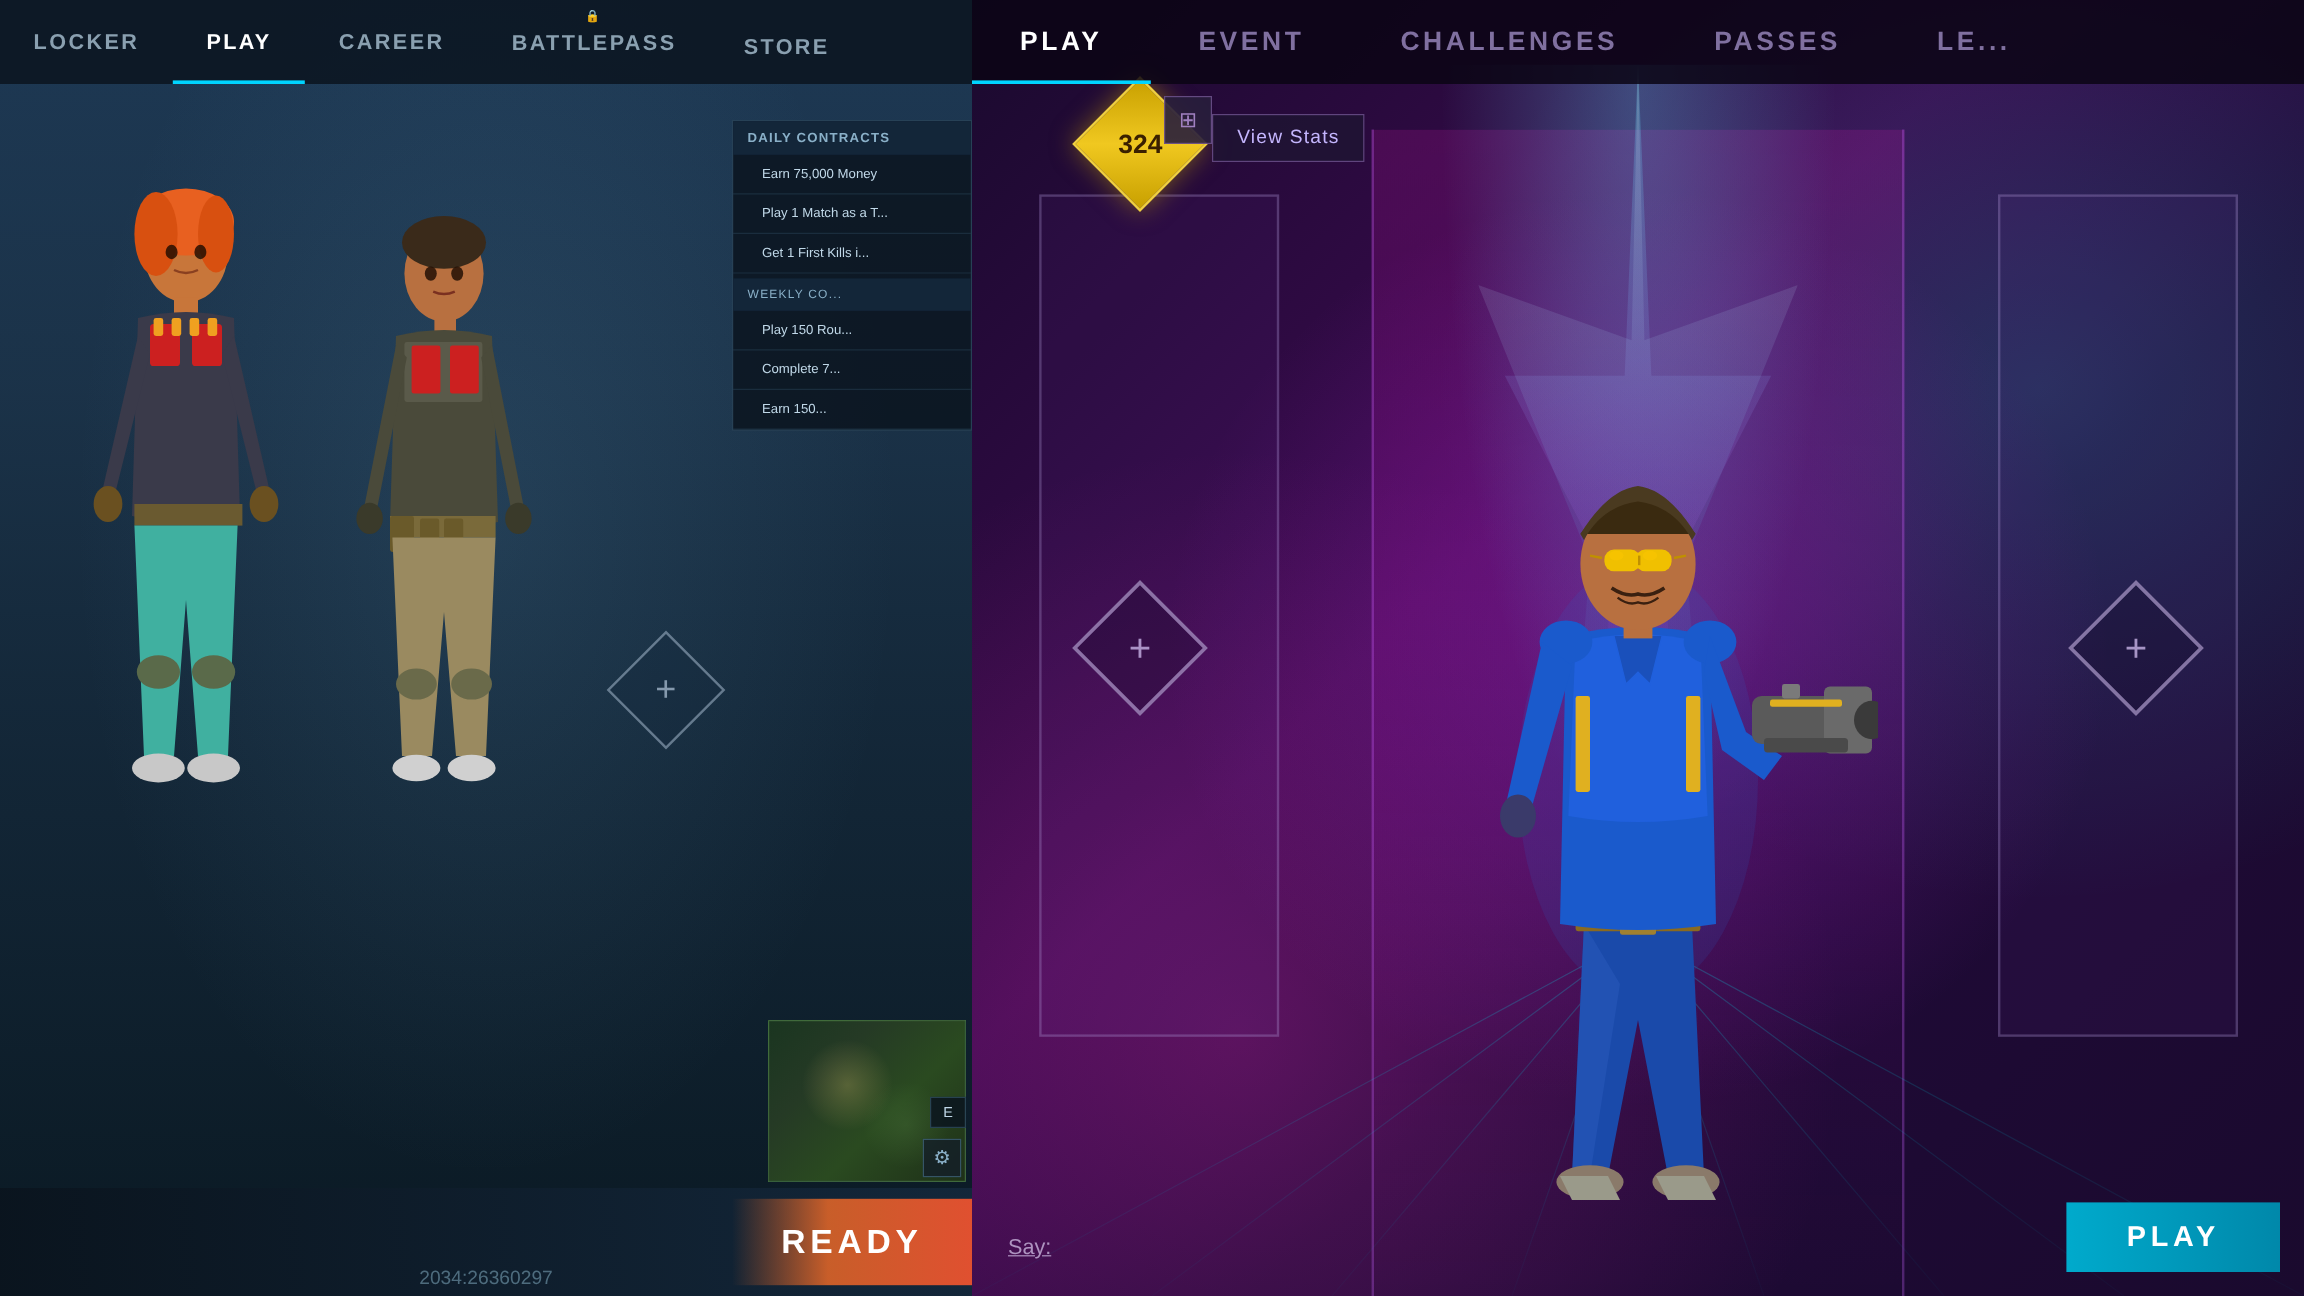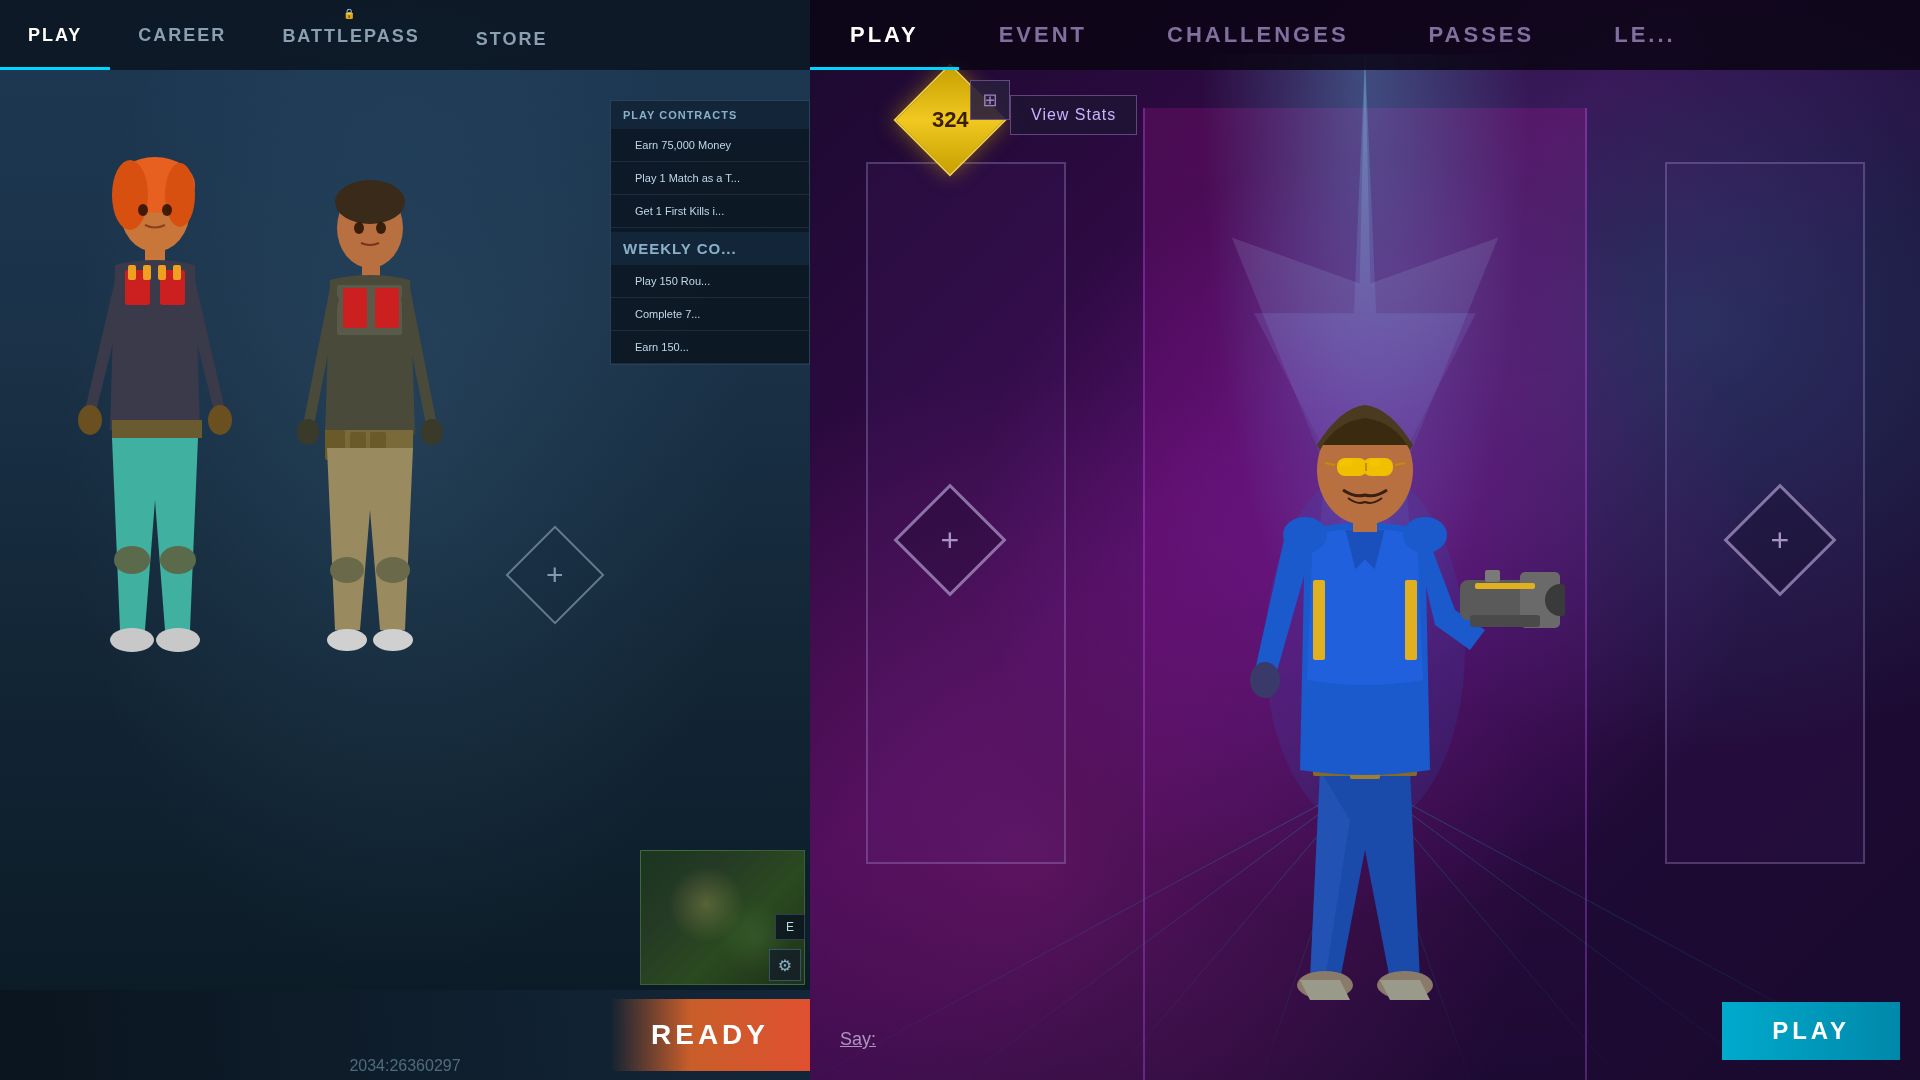--- a/index.html
+++ b/index.html
@@ -120,22 +120,22 @@
       padding: 10px 24px;
       border-bottom: 1px solid rgba(100,160,200,0.15);
       color: #c0d8e8;
       font-size: 11px;
     }
 
     .weekly-header {
       background: rgba(20,40,60,0.9);
       padding: 8px 12px;
       color: #8ab0c8;
-      font-size: 15px;
-      font-weight: 700;
+      font-size: 10px;
+      font-weight: 400;
       letter-spacing: 1px;
       margin-top: 4px;
     }
 
     .gear-btn {
       position: absolute;
       bottom: 4px;
       right: 4px;
       width: 32px;
       height: 32px;
@@ -527,20 +527,23 @@
     }
   </style>
 </head>
 <body>
 
 <div class="left-panel">
   <div class="left-bg"></div>
   <div class="city-bg"></div>
 
   <div class="top-nav-left">
+    <div class="nav-item">
+      <span>LOCKER</span>
+    </div>
     <div class="nav-item active">
       <span>PLAY</span>
     </div>
     <div class="nav-item">
       <span>CAREER</span>
     </div>
     <div class="nav-item" style="position:relative;">
       <span class="nav-item-lock">🔒</span>
       <span style="margin-top:3px">BATTLEPASS</span>
     </div>
@@ -635,21 +638,21 @@
       </svg>
     </div>
 
     <div style="position:absolute; top:50%; left:520px; transform:translateY(-50%); z-index:20;">
       <div style="width:70px;height:70px;border:2px solid rgba(180,200,220,0.5);background:rgba(20,40,60,0.3);transform:rotate(45deg);display:flex;align-items:center;justify-content:center;cursor:pointer;">
         <span style="transform:rotate(-45deg);color:rgba(180,200,220,0.7);font-size:30px;font-weight:300;">+</span>
       </div>
     </div>
 
     <div class="contracts-panel">
-      <div class="contracts-header">PLAY CONTRACTS</div>
+      <div class="contracts-header">DAILY CONTRACTS</div>
       <div class="contract-item">Earn 75,000 Money</div>
       <div class="contract-item">Play 1 Match as a T...</div>
       <div class="contract-item">Get 1 First Kills i...</div>
       <div class="weekly-header">WEEKLY CO...</div>
       <div class="contract-item">Play 150 Rou...</div>
       <div class="contract-item">Complete 7...</div>
       <div class="contract-item">Earn 150...</div>
     </div>
   </div>
 

